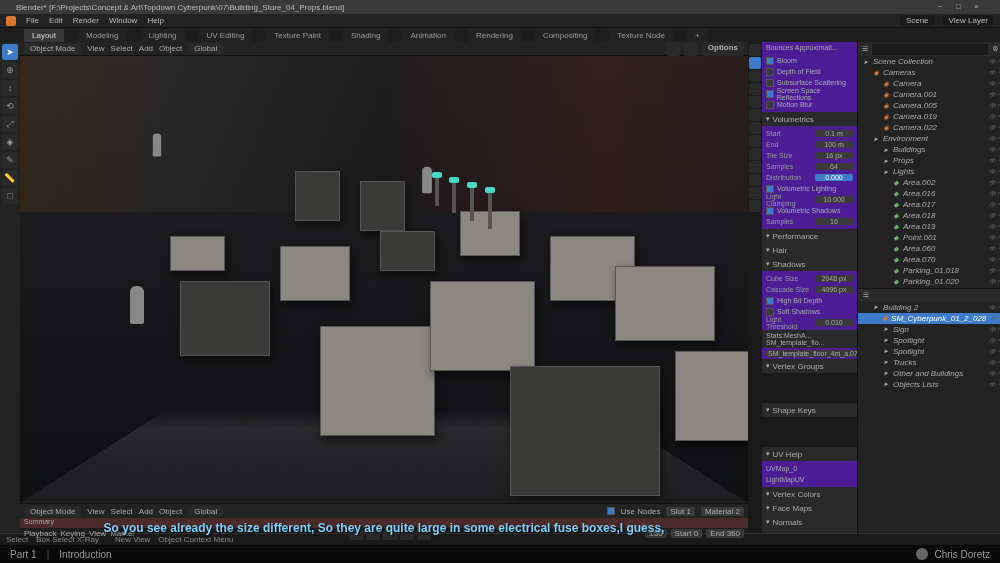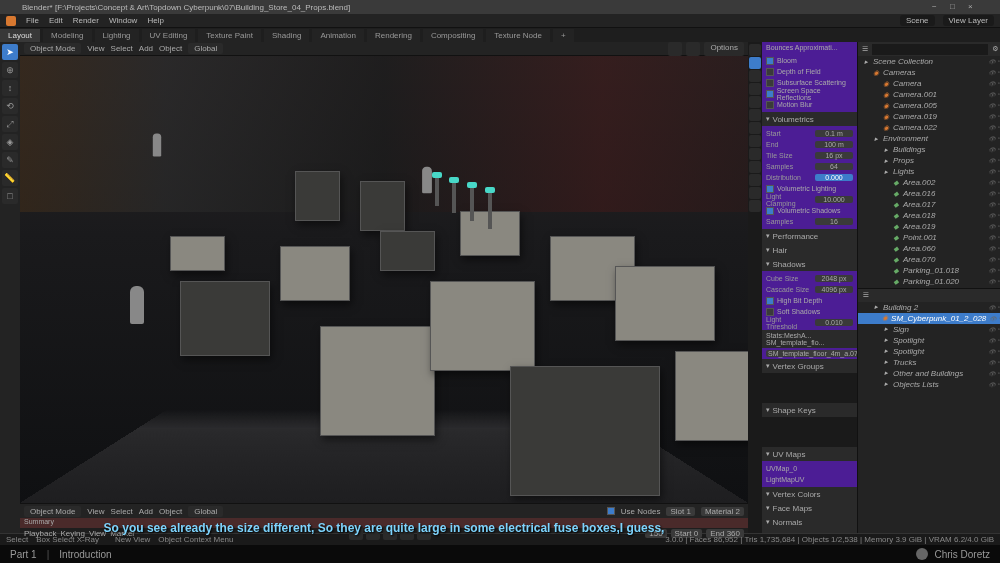--- a/index.html
+++ b/index.html
@@ -1,41 +1,41 @@
 <!DOCTYPE html>
 <html><head>
 <meta charset="utf-8">
 <style>
 * { margin: 0; padding: 0; box-sizing: border-box; font-family: -apple-system, "Segoe UI", sans-serif; }
 body { width: 1000px; height: 563px; background: #1a1a1a; color: #aaa; font-size: 9px; overflow: hidden; position: relative; }
 
-.titlebar { height: 14px; background: #3a3a3a; display: flex; align-items: center; padding: 0 22px; font-size: 8px; color: #bbb; }
+.titlebar { height: 14px; background: #3a3a3a; display: flex; align-items: center; padding: 0 16px; font-size: 8px; color: #bbb; }
 .titlebar .win-controls { margin-left: auto; display: flex; gap: 8px; }
 .win-btn { width: 10px; height: 10px; color: #aaa; cursor: pointer; }
 
 .menubar { height: 14px; background: #232323; display: flex; align-items: center; padding: 0 6px; gap: 10px; font-size: 8px; color: #bbb; border-bottom: 1px solid #111; }
 .menubar span { cursor: pointer; }
 .menubar .logo { width: 10px; height: 10px; background: #d87830; border-radius: 2px; }
 .menubar .right { margin-left: auto; display: flex; gap: 8px; align-items: center; }
 .tag { background: #1a1a1a; padding: 1px 6px; border-radius: 3px; }
 
-.tabbar { height: 14px; background: #1e1e1e; display: flex; align-items: center; gap: 3px; font-size: 8px; }
+.tabbar { height: 14px; background: #1e1e1e; display: flex; align-items: center; gap: 14px; font-size: 8px; padding-left: 24px; }
 .tab { padding: 2px 8px; background: #232323; color: #999; cursor: pointer; }
 .tab.active { background: #383838; color: #ddd; }
 
 .main-area { display: flex; height: 491px; }
 
 .left-toolbar { width: 20px; background: #232323; display: flex; flex-direction: column; gap: 2px; padding: 2px; }
 .tool-btn { width: 16px; height: 16px; background: #2a2a2a; border-radius: 2px; display: flex; align-items: center; justify-content: center; cursor: pointer; color: #999; font-size: 9px; }
 .tool-btn.active { background: #3d7cca; color: #fff; }
 
 .viewport-container { flex: 1; display: flex; flex-direction: column; background: #232323; }
 .viewport-header { height: 14px; background: #232323; display: flex; align-items: center; gap: 6px; padding: 0 4px; font-size: 8px; border-bottom: 1px solid #111; }
 .dropdown { background: #2a2a2a; padding: 1px 6px; border-radius: 2px; cursor: pointer; }
-.vh-right { margin-left: auto; display: flex; gap: 4px; }
+.vh-right { margin-left: auto; display: flex; gap: 4px; font-weight: bold; }
 .icon-btn { width: 14px; height: 14px; background: #2a2a2a; border-radius: 2px; cursor: pointer; }
 
 .viewport { flex: 1; background: linear-gradient(180deg, #2a2628 0%, #1a1a1c 40%, #0f1012 100%); position: relative; overflow: hidden; }
 .floor { position: absolute; bottom: 0; left: 0; right: 0; height: 70%; background: linear-gradient(180deg, transparent 0%, #2a2a2c 30%, #1e1e20 100%); transform: perspective(400px) rotateX(60deg); transform-origin: bottom; }
 .buildings { position: absolute; top: 0; left: 0; right: 0; height: 35%; background: linear-gradient(90deg, #3a2a1a 0%, #2a2a2a 20%, #1a1a1a 50%, #3a1a1a 80%, #2a1a1a 100%); opacity: 0.7; }
 .prop { position: absolute; background: #8a8880; border: 1px solid #555; box-shadow: 2px 4px 8px rgba(0,0,0,0.5); }
 .prop.dark { background: #3a3a38; }
 .figure { position: absolute; width: 14px; height: 38px; background: #888; border-radius: 6px 6px 2px 2px; }
 .post { position: absolute; width: 4px; background: #555; }
 .post::before { content: ''; position: absolute; top: -4px; left: -3px; width: 10px; height: 6px; background: #48d8c8; border-radius: 2px; }
@@ -320,21 +320,21 @@
             </div>
         </div>
         <div class="panel-body" style="background:#2a2a2a;font-size:7px">
           <span>Stats:MeshA...</span> <span>SM_template_flo...</span>
         </div>
         <div class="panel-body"><span class="prop-value" style="width:100%;text-align:left">SM_template_floor_4m_a.077</span></div>
         <div class="panel-header">Vertex Groups</div>
         <div class="panel-body" style="height:30px;background:#1a1a1a"></div>
         <div class="panel-header">Shape Keys</div>
         <div class="panel-body" style="height:30px;background:#1a1a1a"></div>
-        <div class="panel-header">UV Maps</div>
+        <div class="panel-header">UV Help</div>
         <div class="panel-body">
           <div class="prop-row">
               <span>UVMap_0</span>
             </div>
           <div class="prop-row">
               <span>LightMapUV</span>
             </div>
         </div>
         <div class="panel-header">Vertex Colors</div>
         <div class="panel-header">Face Maps</div>
@@ -596,23 +596,20 @@
 
 <div class="subtitles">
   <div class="sub-en">So you see already the size different, So they are quite large in some electrical fuse boxes,I guess,</div>
 </div>
 
 <div class="statusbar">
   <span>Select</span>
   <span style="margin:0 8px">Box Select X-Ray</span>
   <span style="margin:16px 8px">New View</span>
   <span>Object Context Menu</span>
-  <div class="status-right">
-      <span>3.0.0 | Faces 86,952 | Tris 1,735,684 | Objects 1/2,538 | Memory 3.9 GiB | VRAM 6.2/4.0 GiB</span>
-    </div>
 </div>
 
 <div class="bottombar">
   <span>Part 1</span>
   <span style="margin:0 10px;color:#555">|</span>
   <span>Introduction</span>
   <div class="author">
     <span class="avatar"></span>
     <span>Chris Doretz</span>
   </div>

